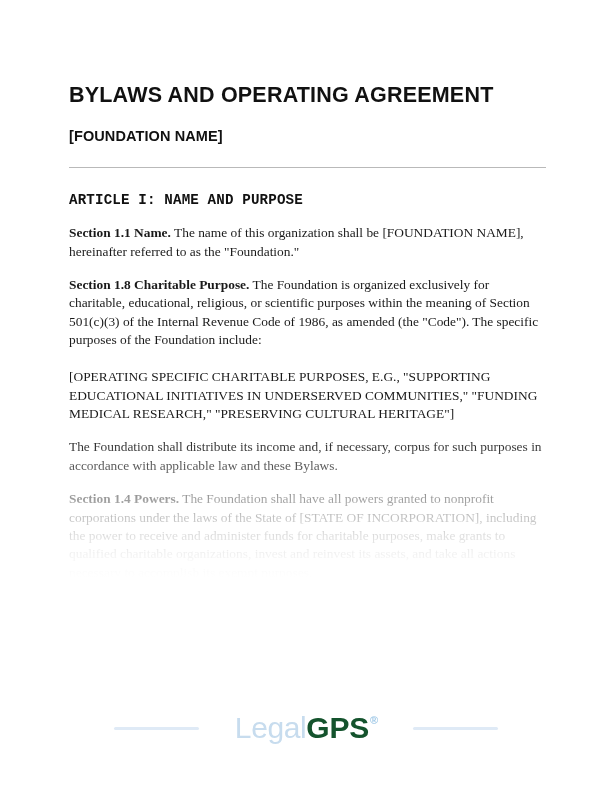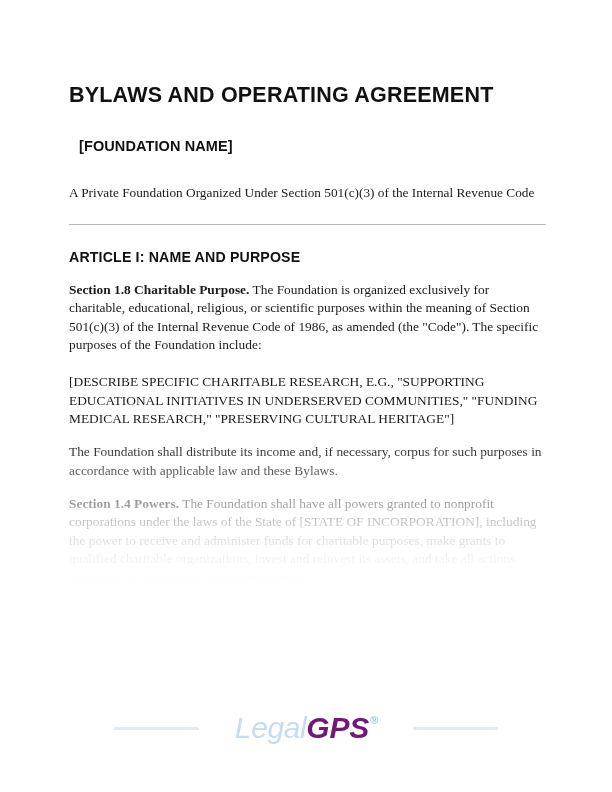--- a/index.html
+++ b/index.html
@@ -52,21 +52,21 @@
     margin: 0;
     padding-top: 21px;
     line-height: 1.2;
   }
   .doc-entity {
     font-family: "Liberation Sans", "DejaVu Sans", sans-serif;
     font-weight: bold;
     font-size: 14.5px;
     letter-spacing: 0.1px;
     color: #111111;
-    margin: 10px;
+    margin: 0;
     padding-top: 19px;
     line-height: 1.2;
   }
   .doc-subtitle {
     font-family: "Liberation Serif", "DejaVu Serif", serif;
     font-size: 13.3px;
     color: #1a1a1a;
     margin: 0;
     padding-top: 20px;
     line-height: 1.25;
@@ -75,21 +75,21 @@
   .divider {
     margin: 0;
     margin-top: 22px;
     border: 0;
     border-top: 1px solid #b9b9b9;
     width: 477px;
   }
 
   
   .article-heading {
-    font-family: Liberation Sans, sans-serif;
+    font-family: Liberation Mono, monospace;
     font-weight: bold;
     font-size: 14.2px;
     letter-spacing: 0.15px;
     color: #111111;
     margin: 0;
     padding-top: 24px;
     line-height: 1.2;
   }
 
   
@@ -138,21 +138,20 @@
   .footer {
     position: absolute;
     left: 0;
     top: 700px;
     width: 612px;
     height: 56px;
     display: flex;
     align-items: center;
     justify-content: center;
     gap: 4px;
-    font-style: italic;
   }
   .footer-rule {
     height: 3px;
     width: 85px;
     background: #dfeaf6;
     border-radius: 2px;
     flex: none;
   }
   .footer-rule.left { margin-right: 32px; }
   .footer-rule.right { margin-left: 32px; }
@@ -166,21 +165,21 @@
   }
   .logo-legal {
     font-size: 30px;
     font-weight: 400;
     color: #c7dcee;
     letter-spacing: -0.4px;
   }
   .logo-gps {
     font-size: 30px;
     font-weight: bold;
-    color: #701a75;
+    color: #14532d;
     letter-spacing: -0.2px;
   }
   .logo-tm {
     font-size: 11px;
     font-weight: bold;
     color: #9dc7e6;
     position: relative;
     top: -14px;
     left: 1px;
   }
@@ -189,33 +188,35 @@
 <body>
 
 <div class="page">
   <div class="content">
 
     <h1 class="doc-title">BYLAWS AND OPERATING AGREEMENT</h1>
 
 
     <p class="doc-entity">[FOUNDATION NAME]</p>
 
-    <p class="doc-subtitle">A Private Foundation Organized Under Section 501(c)(3) of the Internal Revenue Code</p>
 
     <hr class="divider">
 
     <h2 class="article-heading">ARTICLE I: NAME AND PURPOSE</h2>
 
+    <p class="para">
+      <span class="lead">Section 1.1 Name.</span><span> The name of this organization shall be [FOUNDATION NAME], hereinafter referred to as the "Foundation."</span>
+    </p>
 
 
     <p class="para">
       <span class="lead">Section 1.8 Charitable Purpose.</span><span> The Foundation is organized exclusively for charitable, educational, religious, or scientific purposes within the meaning of Section 501(c)(3) of the Internal Revenue Code of 1986, as amended (the "Code"). The specific purposes of the Foundation include:</span>
     </p>
 
-    <p class="para caps">[DESCRIBE SPECIFIC CHARITABLE RESEARCH, E.G., "SUPPORTING EDUCATIONAL INITIATIVES IN UNDERSERVED COMMUNITIES," "FUNDING MEDICAL RESEARCH," "PRESERVING CULTURAL HERITAGE"]</p>
+    <p class="para caps">[OPERATING SPECIFIC CHARITABLE PURPOSES, E.G., "SUPPORTING EDUCATIONAL INITIATIVES IN UNDERSERVED COMMUNITIES," "FUNDING MEDICAL RESEARCH," "PRESERVING CULTURAL HERITAGE"]</p>
 
     <div class="fade-wrap">
 
       <p class="para">The Foundation shall distribute its income and, if necessary, corpus for such purposes in accordance with applicable law and these Bylaws.</p>
 
       <p class="para">
         <span class="lead">Section 1.4 Powers.</span><span> The Foundation shall have all powers granted to nonprofit corporations under the laws of the State of [STATE OF INCORPORATION], including the power to receive and administer funds for charitable purposes, make grants to qualified charitable organizations, invest and reinvest its assets, and take all actions necessary to accomplish its exempt purposes.</span>
       </p>
 
       <div class="fade-mask"></div>

